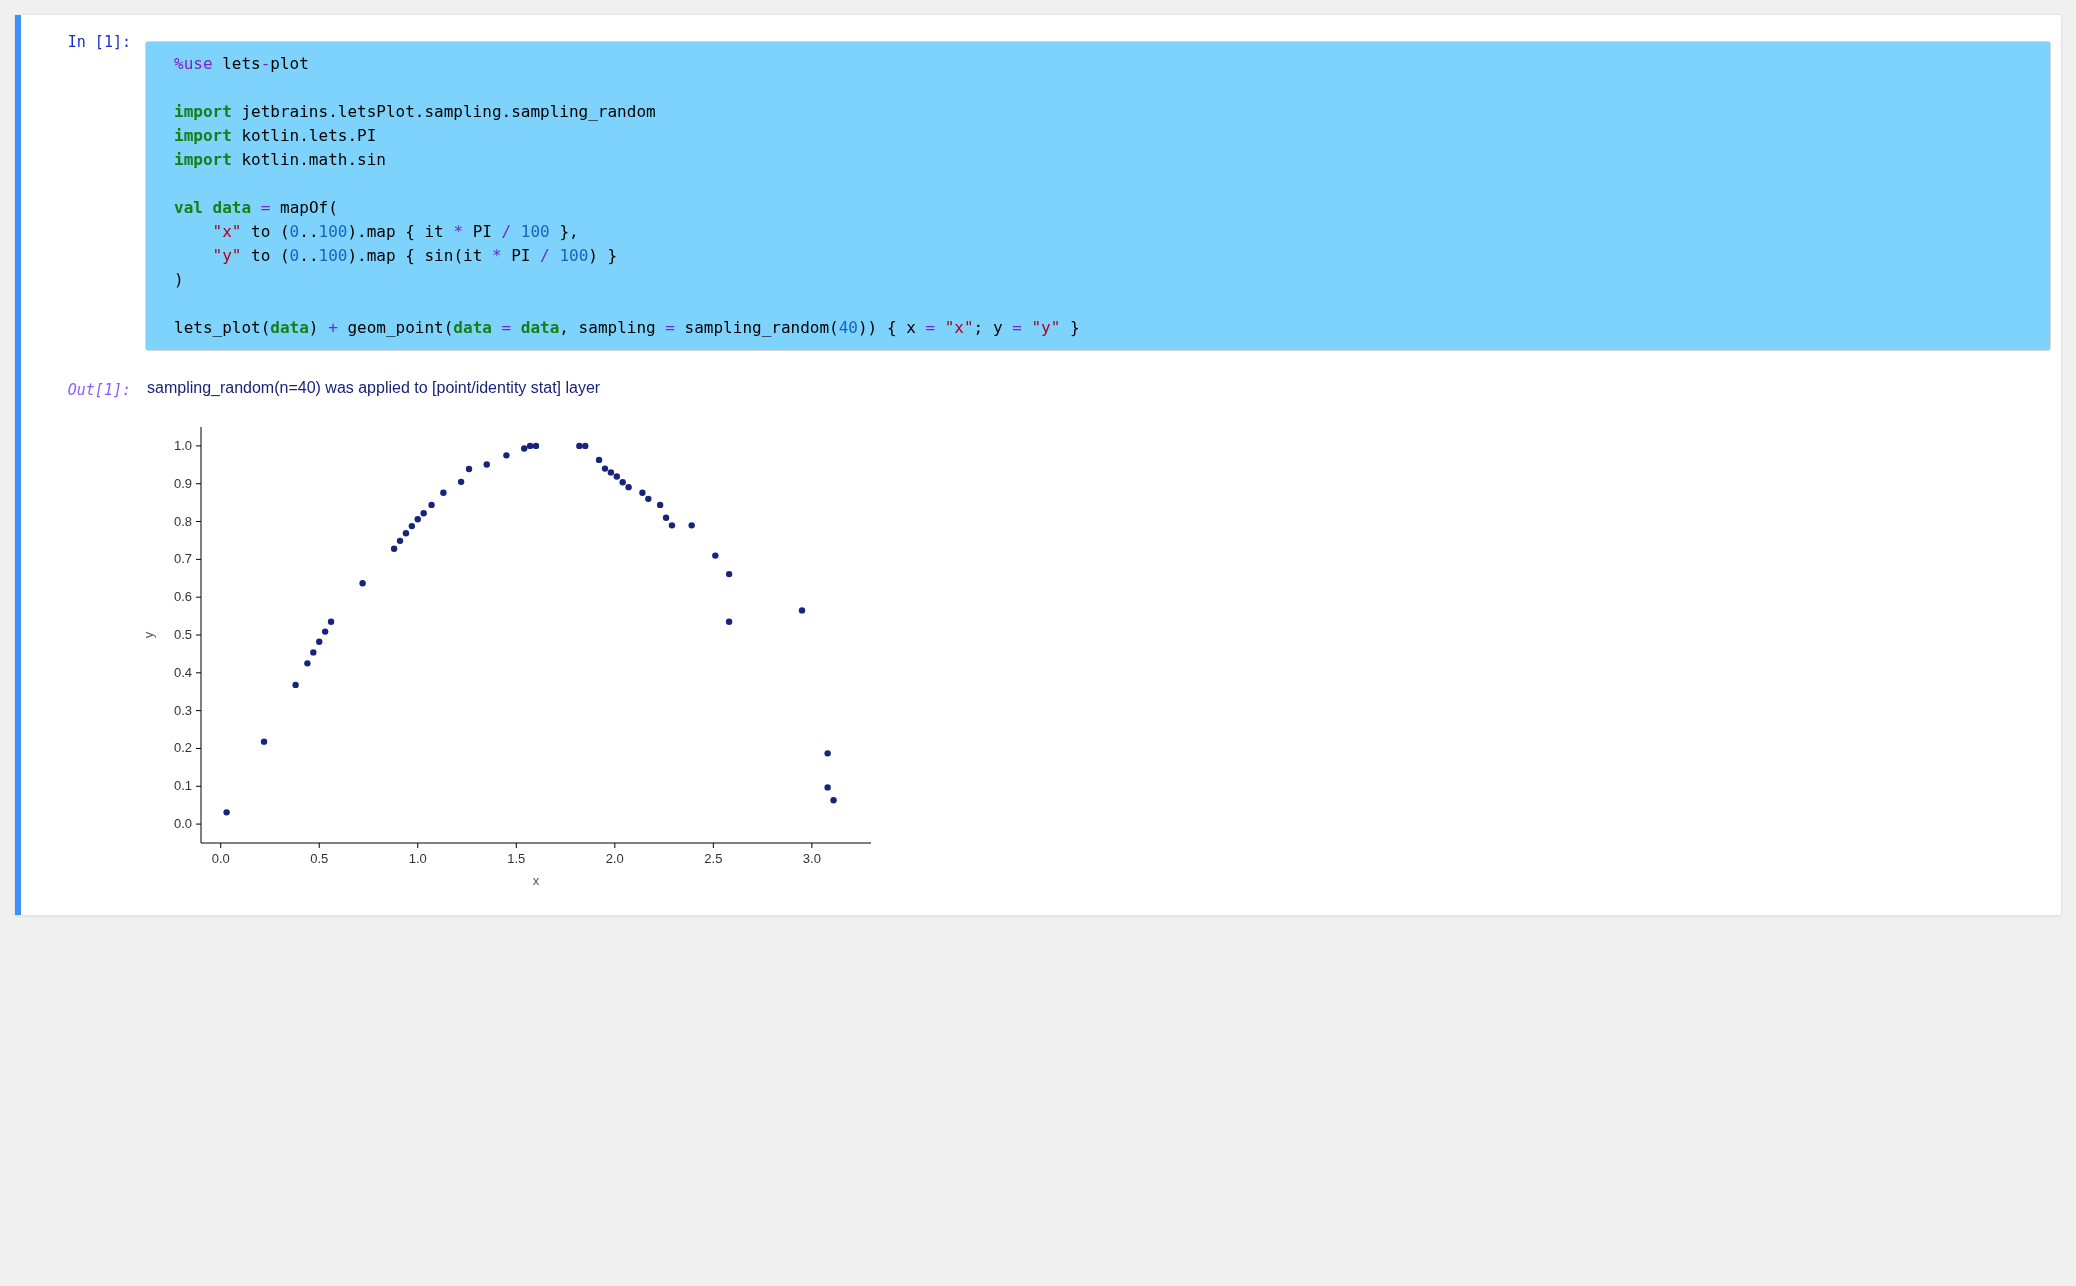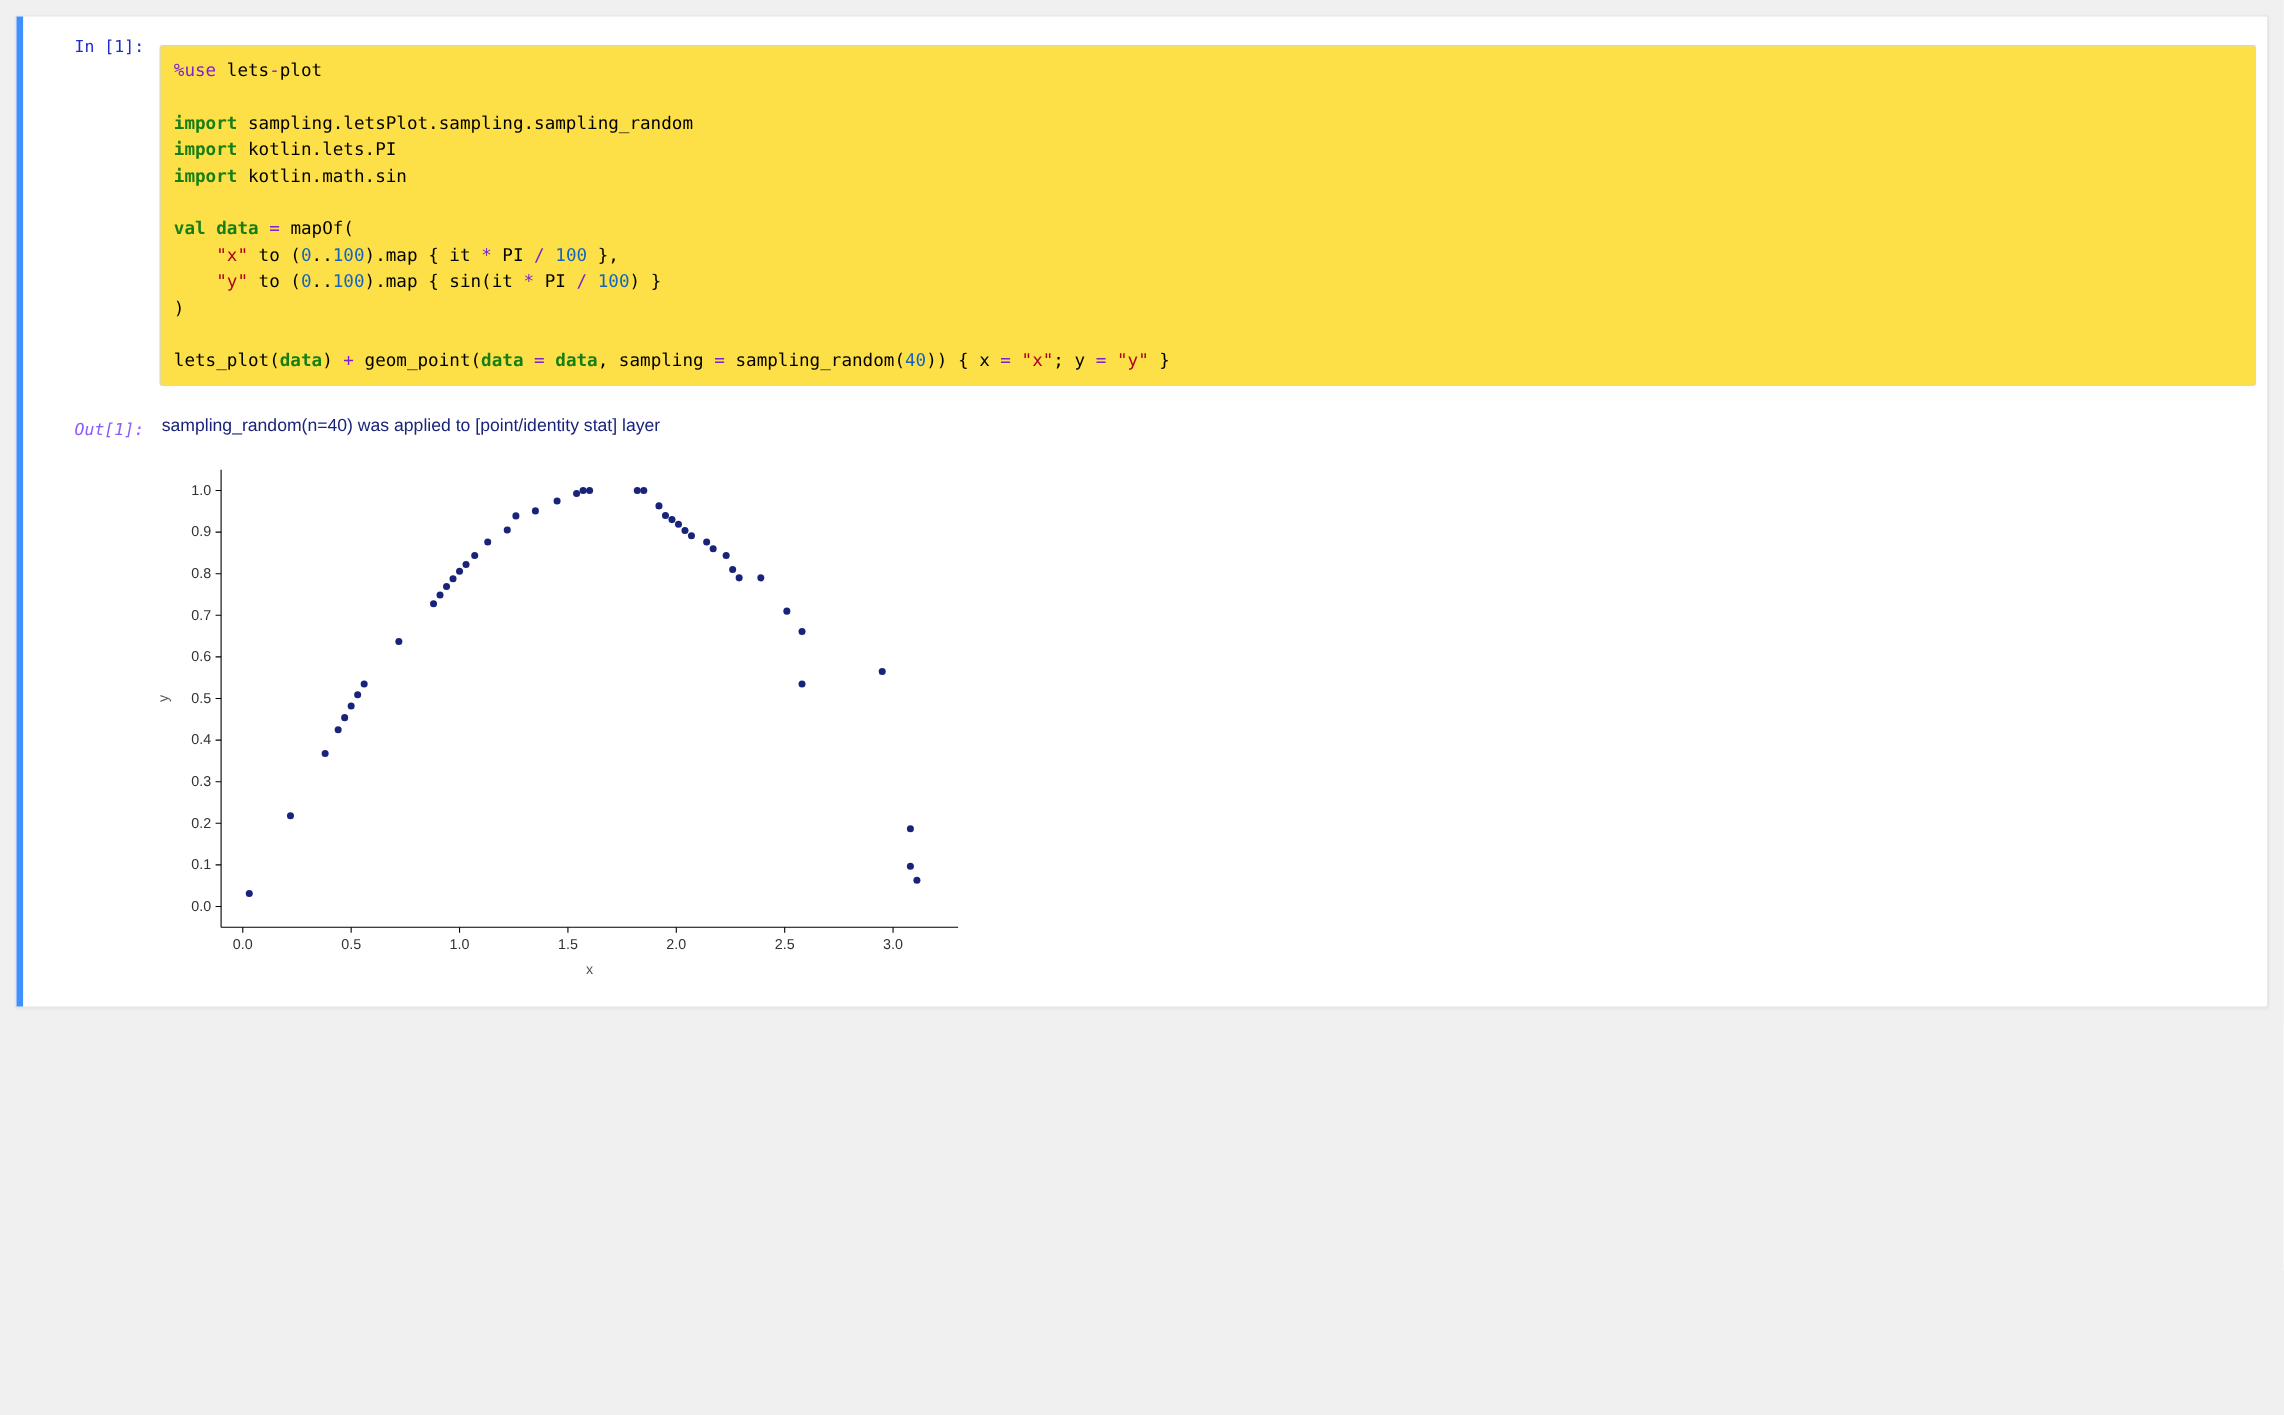--- a/index.html
+++ b/index.html
@@ -4,21 +4,21 @@
 <style>
   html,body{margin:0;padding:0;background:#f0f0f0;font-family:-apple-system,BlinkMacSystemFont,"Segoe UI",Helvetica,Arial,sans-serif;color:#000;}
   .page{background:#fff;margin:14px;border:1px solid #e5e5e5;border-radius:2px;box-shadow:0 1px 3px rgba(0,0,0,.05);}
   .cell{display:flex;align-items:stretch;}
   .run-indicator{width:6px;background:#3e90ff;flex:0 0 6px;}
   .cell-body{flex:1;padding:10px 10px 20px 10px;}
   .row{display:flex;align-items:flex-start;margin-bottom:6px;justify-content:center;}
   .prompt{flex:0 0 100px;text-align:right;padding:8px 14px 0 0;font-family:Menlo,Consolas,monospace;font-size:15px;white-space:nowrap;}
   .prompt.in{color:#1a2dcc;}
   .prompt.out{color:#8b5cf6;font-style:italic;}
-  .code-box{flex:1;background:#fde047;border:1px solid #d6d6d6;border-radius:3px;padding:10px 12px;font-family:Menlo,Consolas,monospace;font-size:16px;line-height:1.5;overflow:auto;}
+  .code-box{flex:1;background:#7dd3fc;border:1px solid #d6d6d6;border-radius:3px;padding:10px 28px;font-family:Menlo,Consolas,monospace;font-size:16px;line-height:1.5;overflow:auto;}
   .out-box{flex:1;padding:6px 12px 0 2px;font-family:-apple-system,BlinkMacSystemFont,"Segoe UI",Helvetica,Arial,sans-serif;font-size:16px;color:#1a237a;}
   .hl-magic{color:#7e22ce;}
   .hl-keyword{color:#167e15;font-weight:600;margin-top:20px;}
   .hl-name{color:#000;}
   .hl-string{color:#b00020;}
   .hl-num{color:#1565c0;}
   .hl-op{color:#7e22ce;}
   .plot-wrap{padding:10px 0 0 100px;}
   svg{display:block;}
   .axis-label{font-family:-apple-system,BlinkMacSystemFont,"Segoe UI",Helvetica,Arial,sans-serif;font-size:13px;fill:#555;}
@@ -29,21 +29,21 @@
 
 <div class="page">
   <div class="cell">
     <div class="run-indicator"></div>
     <div class="cell-body">
 
       <div class="row">
         <div class="prompt in">In [1]:</div>
         <pre class="code-box" id="code-box"><span class="hl-magic">%use</span><span class="hl-name"> lets</span><span class="hl-op">-</span><span class="hl-name">plot
 
-</span><span class="hl-keyword">import</span><span class="hl-name"> sampling.letsPlot.sampling.sampling_random
+</span><span class="hl-keyword">import</span><span class="hl-name"> jetbrains.letsPlot.sampling.sampling_random
 </span><span class="hl-keyword">import</span><span class="hl-name"> kotlin.lets.PI
 </span><span class="hl-keyword">import</span><span class="hl-name"> kotlin.math.sin
 
 </span><span class="hl-keyword">val</span><span class="hl-name"> </span><span class="hl-keyword">data</span><span class="hl-name"> </span><span class="hl-op">=</span><span class="hl-name"> mapOf(
 </span><span class="hl-name">    </span><span class="hl-string">"x"</span><span class="hl-name"> to (</span><span class="hl-num">0</span><span class="hl-name">..</span><span class="hl-num">100</span><span class="hl-name">).map { it </span><span class="hl-op">*</span><span class="hl-name"> PI </span><span class="hl-op">/</span><span class="hl-name"> </span><span class="hl-num">100</span><span class="hl-name"> },
 </span><span class="hl-name">    </span><span class="hl-string">"y"</span><span class="hl-name"> to (</span><span class="hl-num">0</span><span class="hl-name">..</span><span class="hl-num">100</span><span class="hl-name">).map { sin(it </span><span class="hl-op">*</span><span class="hl-name"> PI </span><span class="hl-op">/</span><span class="hl-name"> </span><span class="hl-num">100</span><span class="hl-name">) }
 </span><span class="hl-name">)
 
 </span><span class="hl-name">lets_plot(</span><span class="hl-keyword">data</span><span class="hl-name">) </span><span class="hl-op">+</span><span class="hl-name"> geom_point(</span><span class="hl-keyword">data</span><span class="hl-name"> </span><span class="hl-op">=</span><span class="hl-name"> </span><span class="hl-keyword">data</span><span class="hl-name">, sampling </span><span class="hl-op">=</span><span class="hl-name"> sampling_random(</span><span class="hl-num">40</span><span class="hl-name">)) { x </span><span class="hl-op">=</span><span class="hl-name"> </span><span class="hl-string">"x"</span><span class="hl-name">; y </span><span class="hl-op">=</span><span class="hl-name"> </span><span class="hl-string">"y"</span><span class="hl-name"> }</span></pre>
       </div>

